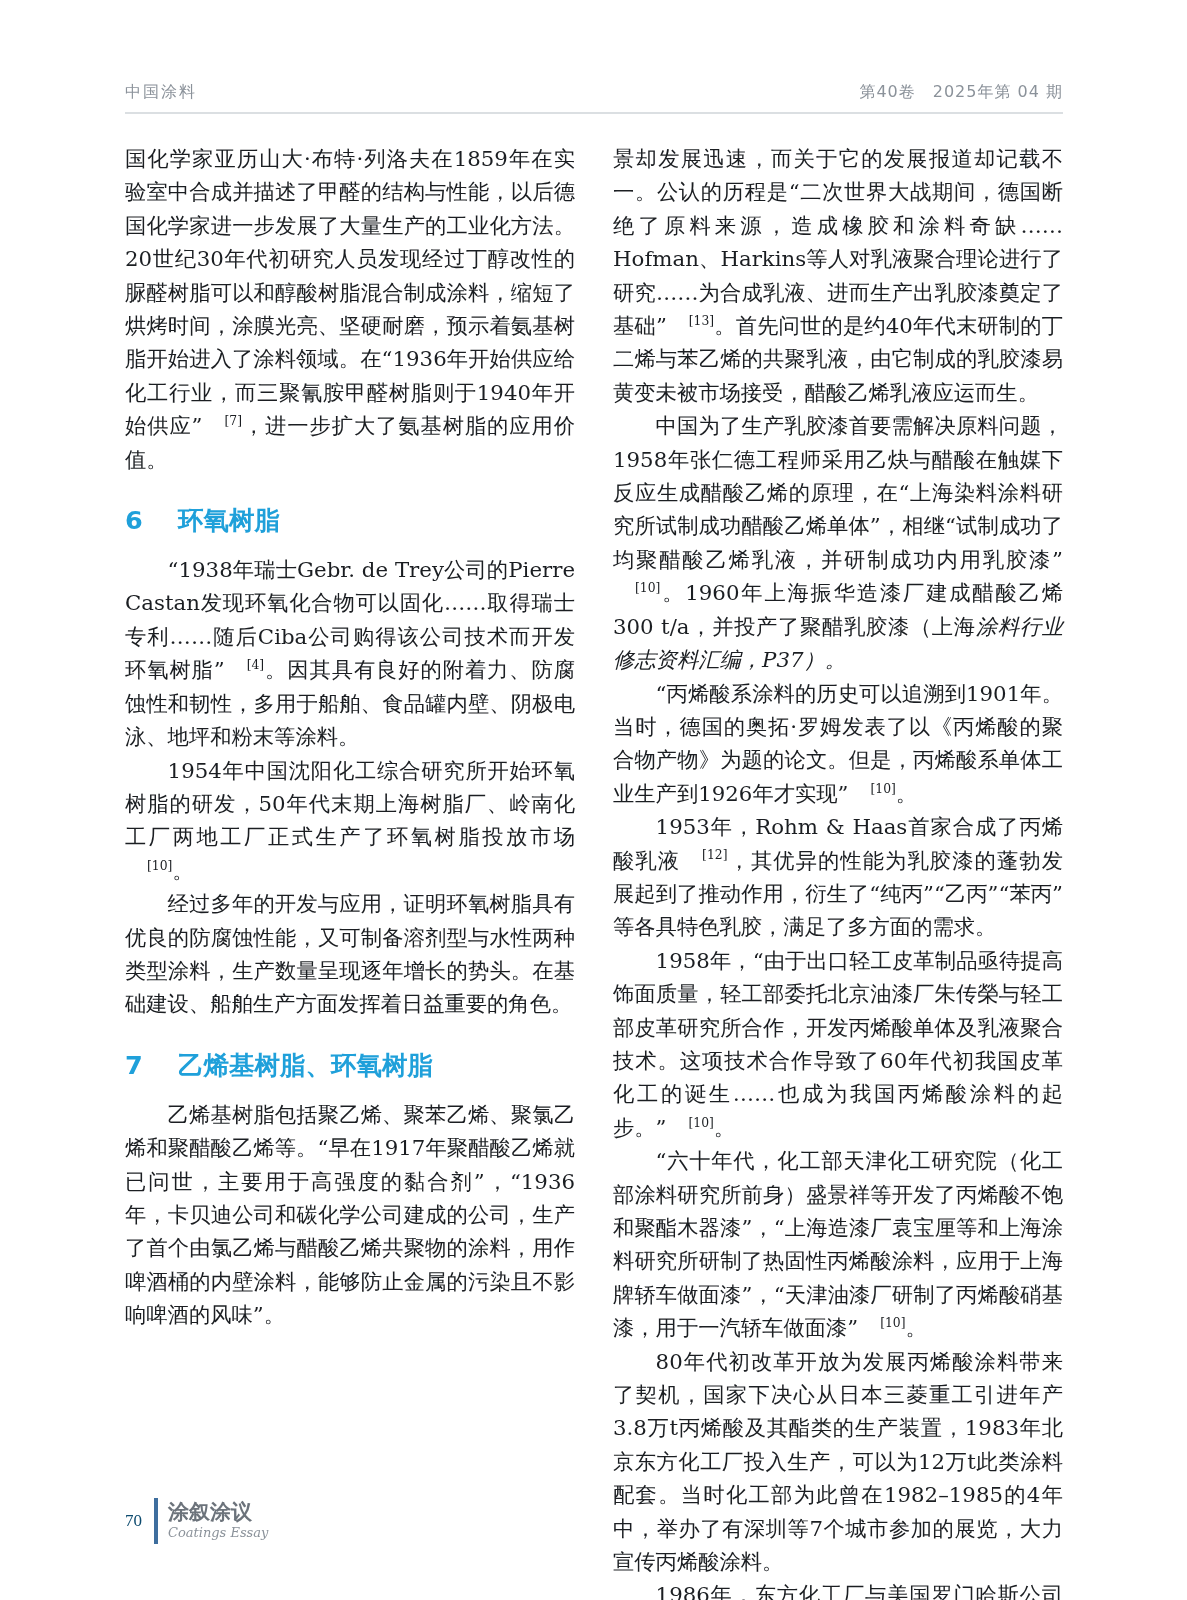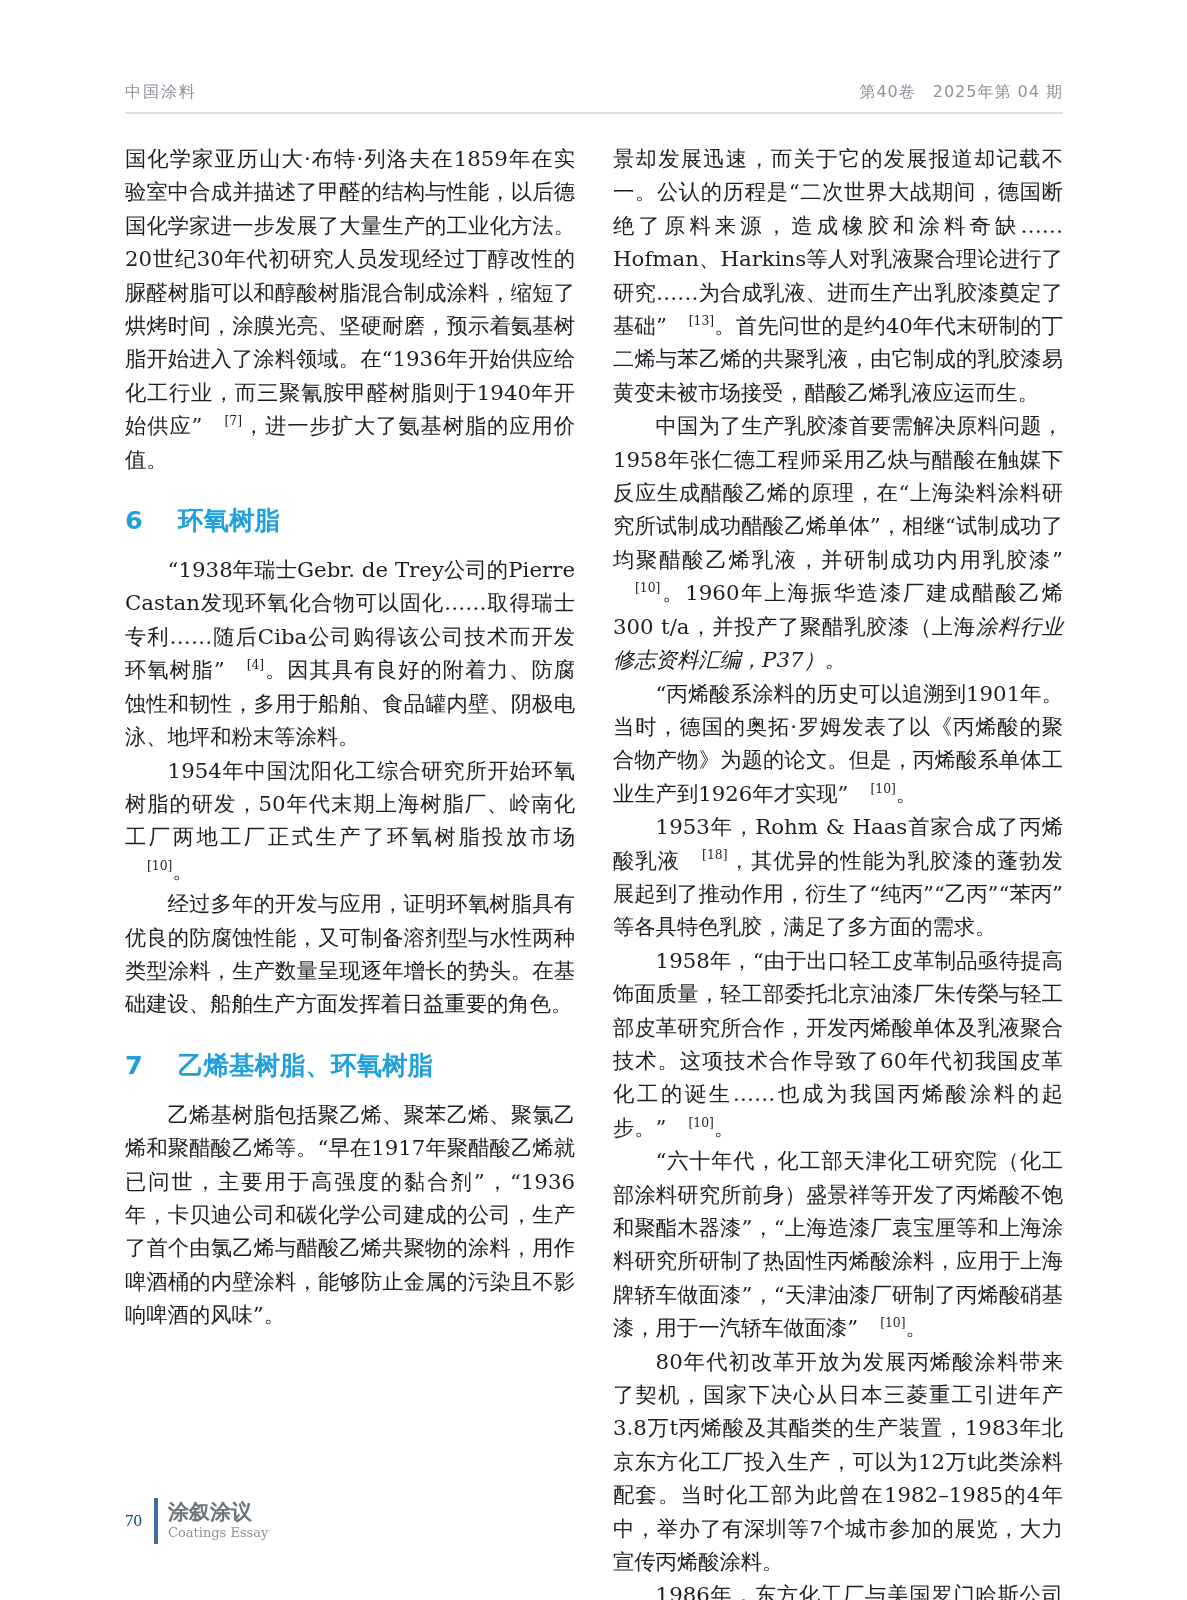--- a/index.html
+++ b/index.html
@@ -68,21 +68,21 @@
   }
   .footer-bar{
     width:4px;height:46px;background:#3e6e9e;margin-right:10px;
   }
   .footer-label{
     font-family:"DejaVu Sans","Liberation Sans",sans-serif;
     font-weight:bold;font-size:21px;color:#6c737b;line-height:1.1;
   }
   .footer-label-en{
     font-family:"DejaVu Serif","Liberation Serif",serif;
-    font-weight:normal;font-size:13px;color:#8b929a;margin-top:2px;
+    font-weight:normal;font-size:13px;color:#8b929a;margin-top:2px;font-style:italic;
   }
 </style>
 </head>
 <body>
 
 <div class="page">
   <header class="page-header">
     <span class="journal">中国涂料</span>
     <span class="issue">第40卷　2025年第 04 期</span>
   </header>
@@ -100,21 +100,21 @@
         <div class="sec-heading">
           <span class="sec-num">7</span>
           <span class="sec-title">乙烯基树脂、环氧树脂</span>
         </div>
         <p class="body-p">乙烯基树脂包括聚乙烯、聚苯乙烯、聚氯乙烯和聚醋酸乙烯等。“早在1917年聚醋酸乙烯就已问世，主要用于高强度的黏合剂”，“1936年，卡贝迪公司和碳化学公司建成的公司，生产了首个由氯乙烯与醋酸乙烯共聚物的涂料，用作啤酒桶的内壁涂料，能够防止金属的污染且不影响啤酒的风味”。</p>
       </section>
     <section class="col" id="col-right">
         <p class="body-p cont">景却发展迅速，而关于它的发展报道却记载不一。公认的历程是“二次世界大战期间，德国断绝了原料来源，造成橡胶和涂料奇缺……Hofman、Harkins等人对乳液聚合理论进行了研究……为合成乳液、进而生产出乳胶漆奠定了基础”<sup>[13]</sup>。首先问世的是约40年代末研制的丁二烯与苯乙烯的共聚乳液，由它制成的乳胶漆易黄变未被市场接受，醋酸乙烯乳液应运而生。</p>
         <p class="body-p">中国为了生产乳胶漆首要需解决原料问题，1958年张仁德工程师采用乙炔与醋酸在触媒下反应生成醋酸乙烯的原理，在“上海染料涂料研究所试制成功醋酸乙烯单体”，相继“试制成功了均聚醋酸乙烯乳液，并研制成功内用乳胶漆”<sup>[10]</sup>。1960年上海振华造漆厂建成醋酸乙烯300 t/a，并投产了聚醋乳胶漆（上海<span class="kai">涂料行业修志资料汇编，P37）。</span></p>
         <p class="body-p">“丙烯酸系涂料的历史可以追溯到1901年。当时，德国的奥拓·罗姆发表了以《丙烯酸的聚合物产物》为题的论文。但是，丙烯酸系单体工业生产到1926年才实现”<sup>[10]</sup>。</p>
-        <p class="body-p">1953年，Rohm &amp; Haas首家合成了丙烯酸乳液<sup>[18]</sup>，其优异的性能为乳胶漆的蓬勃发展起到了推动作用，衍生了“纯丙”“乙丙”“苯丙”等各具特色乳胶，满足了多方面的需求。</p>
+        <p class="body-p">1953年，Rohm &amp; Haas首家合成了丙烯酸乳液<sup>[12]</sup>，其优异的性能为乳胶漆的蓬勃发展起到了推动作用，衍生了“纯丙”“乙丙”“苯丙”等各具特色乳胶，满足了多方面的需求。</p>
         <p class="body-p">1958年，“由于出口轻工皮革制品亟待提高饰面质量，轻工部委托北京油漆厂朱传榮与轻工部皮革研究所合作，开发丙烯酸单体及乳液聚合技术。这项技术合作导致了60年代初我国皮革化工的诞生……也成为我国丙烯酸涂料的起步。”<sup>[10]</sup>。</p>
         <p class="body-p">“六十年代，化工部天津化工研究院（化工部涂料研究所前身）盛景祥等开发了丙烯酸不饱和聚酯木器漆”，“上海造漆厂袁宝厘等和上海涂料研究所研制了热固性丙烯酸涂料，应用于上海牌轿车做面漆”，“天津油漆厂研制了丙烯酸硝基漆，用于一汽轿车做面漆”<sup>[10]</sup>。</p>
         <p class="body-p">80年代初改革开放为发展丙烯酸涂料带来了契机，国家下决心从日本三菱重工引进年产3.8万t丙烯酸及其酯类的生产装置，1983年北京东方化工厂投入生产，可以为12万t此类涂料配套。当时化工部为此曾在1982–1985的4年中，举办了有深圳等7个城市参加的展览，大力宣传丙烯酸涂料。</p>
         <p class="body-p">1986年，东方化工厂与美国罗门哈斯公司合作，开始生产丙烯酸树脂和乳胶，使建筑用的乳胶漆和工业用涂料进入了快车道，特别是建筑用的乳胶漆有了明显的增长，目前已达到全部涂料产量的40%左右。</p>
       </section>
   </main>
 </div>
 
 <footer class="page-footer">
   <span class="page-num">70</span>

